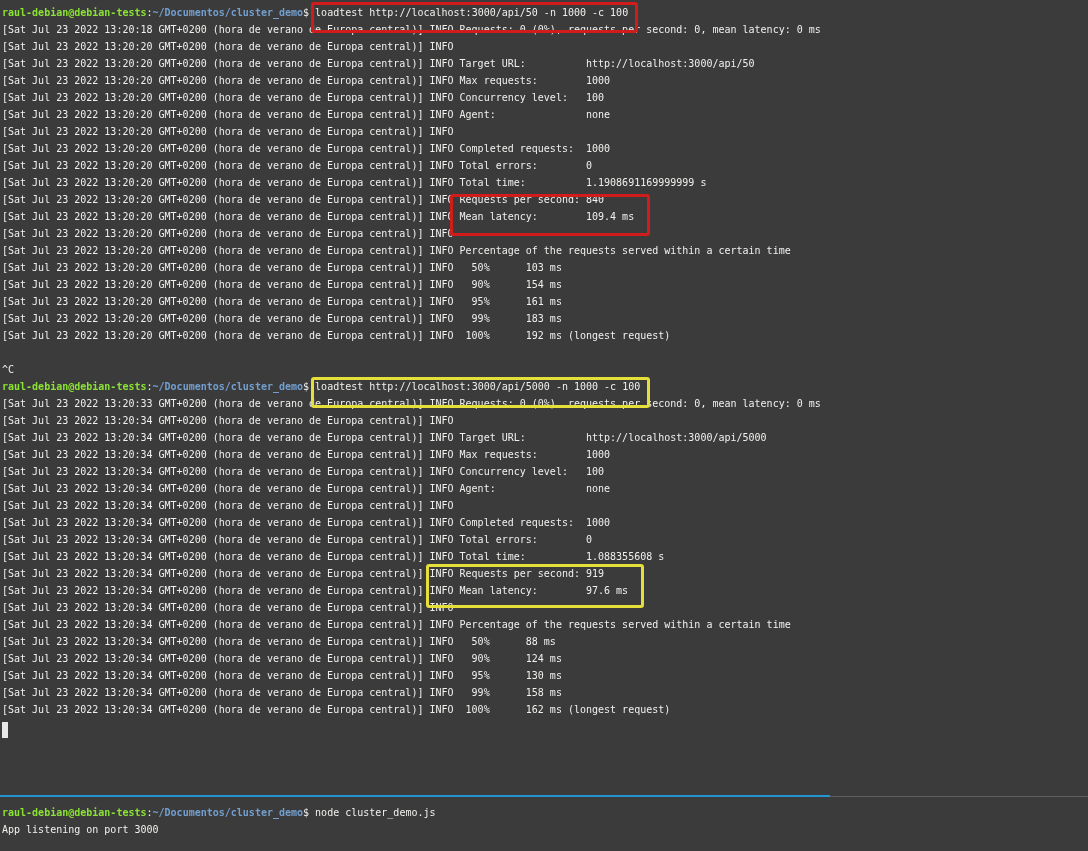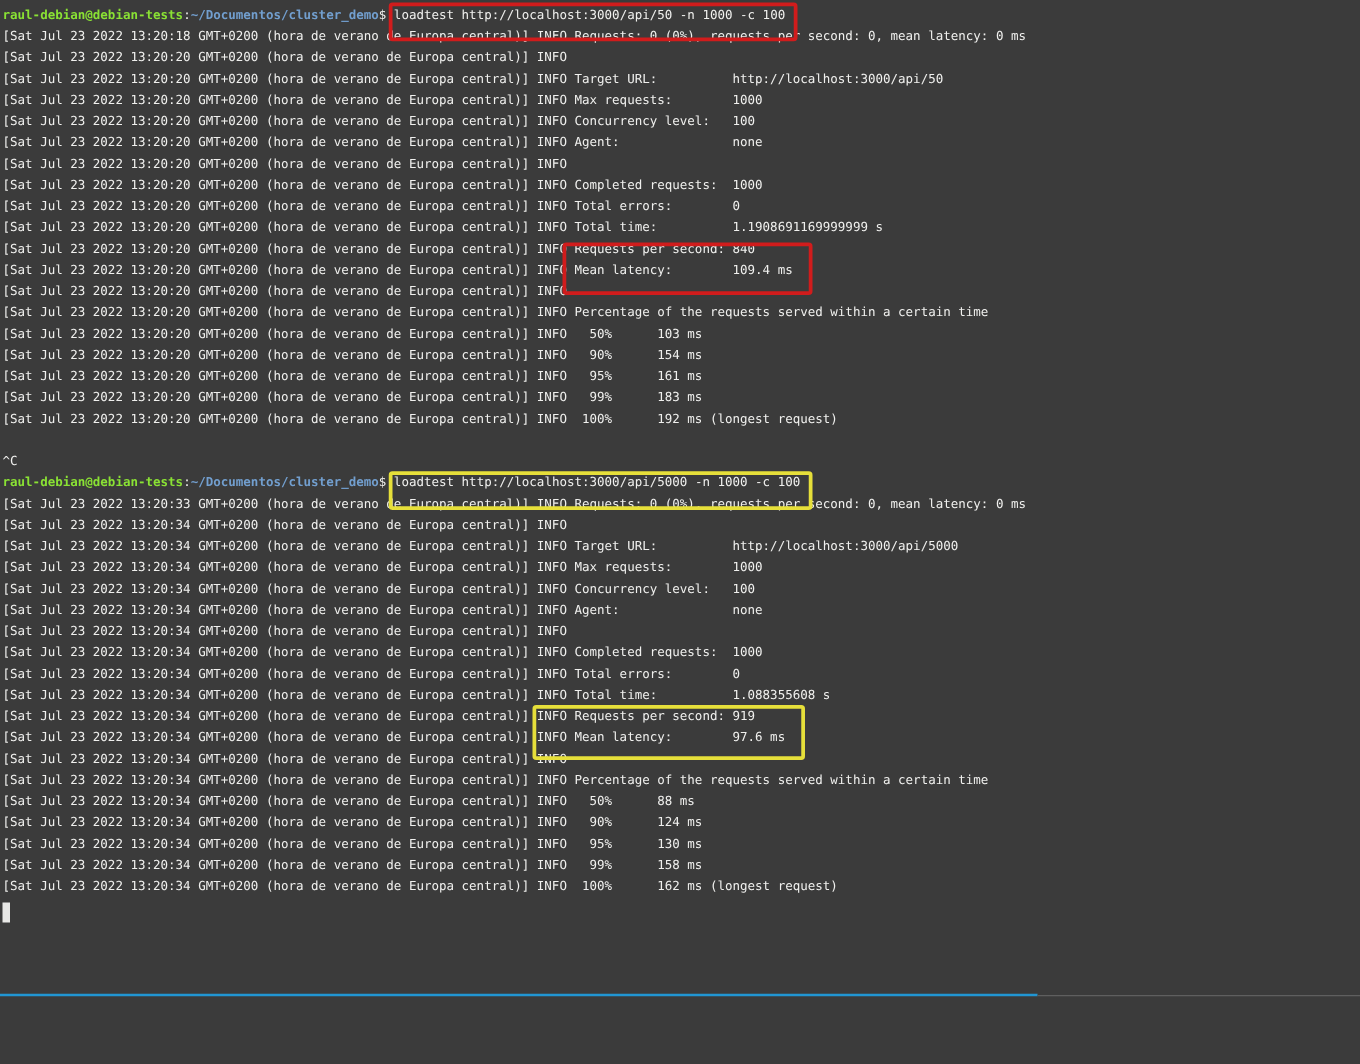--- a/index.html
+++ b/index.html
@@ -82,14 +82,16 @@
   <div class="hl red cmd-box-1"></div>
   <div class="hl red stat-box-1"></div>
   <div class="hl yellow cmd-box-2"></div>
   <div class="hl yellow stat-box-2"></div>
 
   <div class="cursor"></div>
 
   <div class="divider-blue"></div>
   <div class="divider-gray"></div>
 
+  <pre class="pane-bottom"><span><span class="u">raul-debian@debian-tests</span><span>:</span><span class="p">~/Documentos/cluster_demo</span><span>$ </span></span><span>node cluster_demo.js</span>
+<span>App listening on port 3000</span></pre>
 
 </div>
 
 </body></html>

